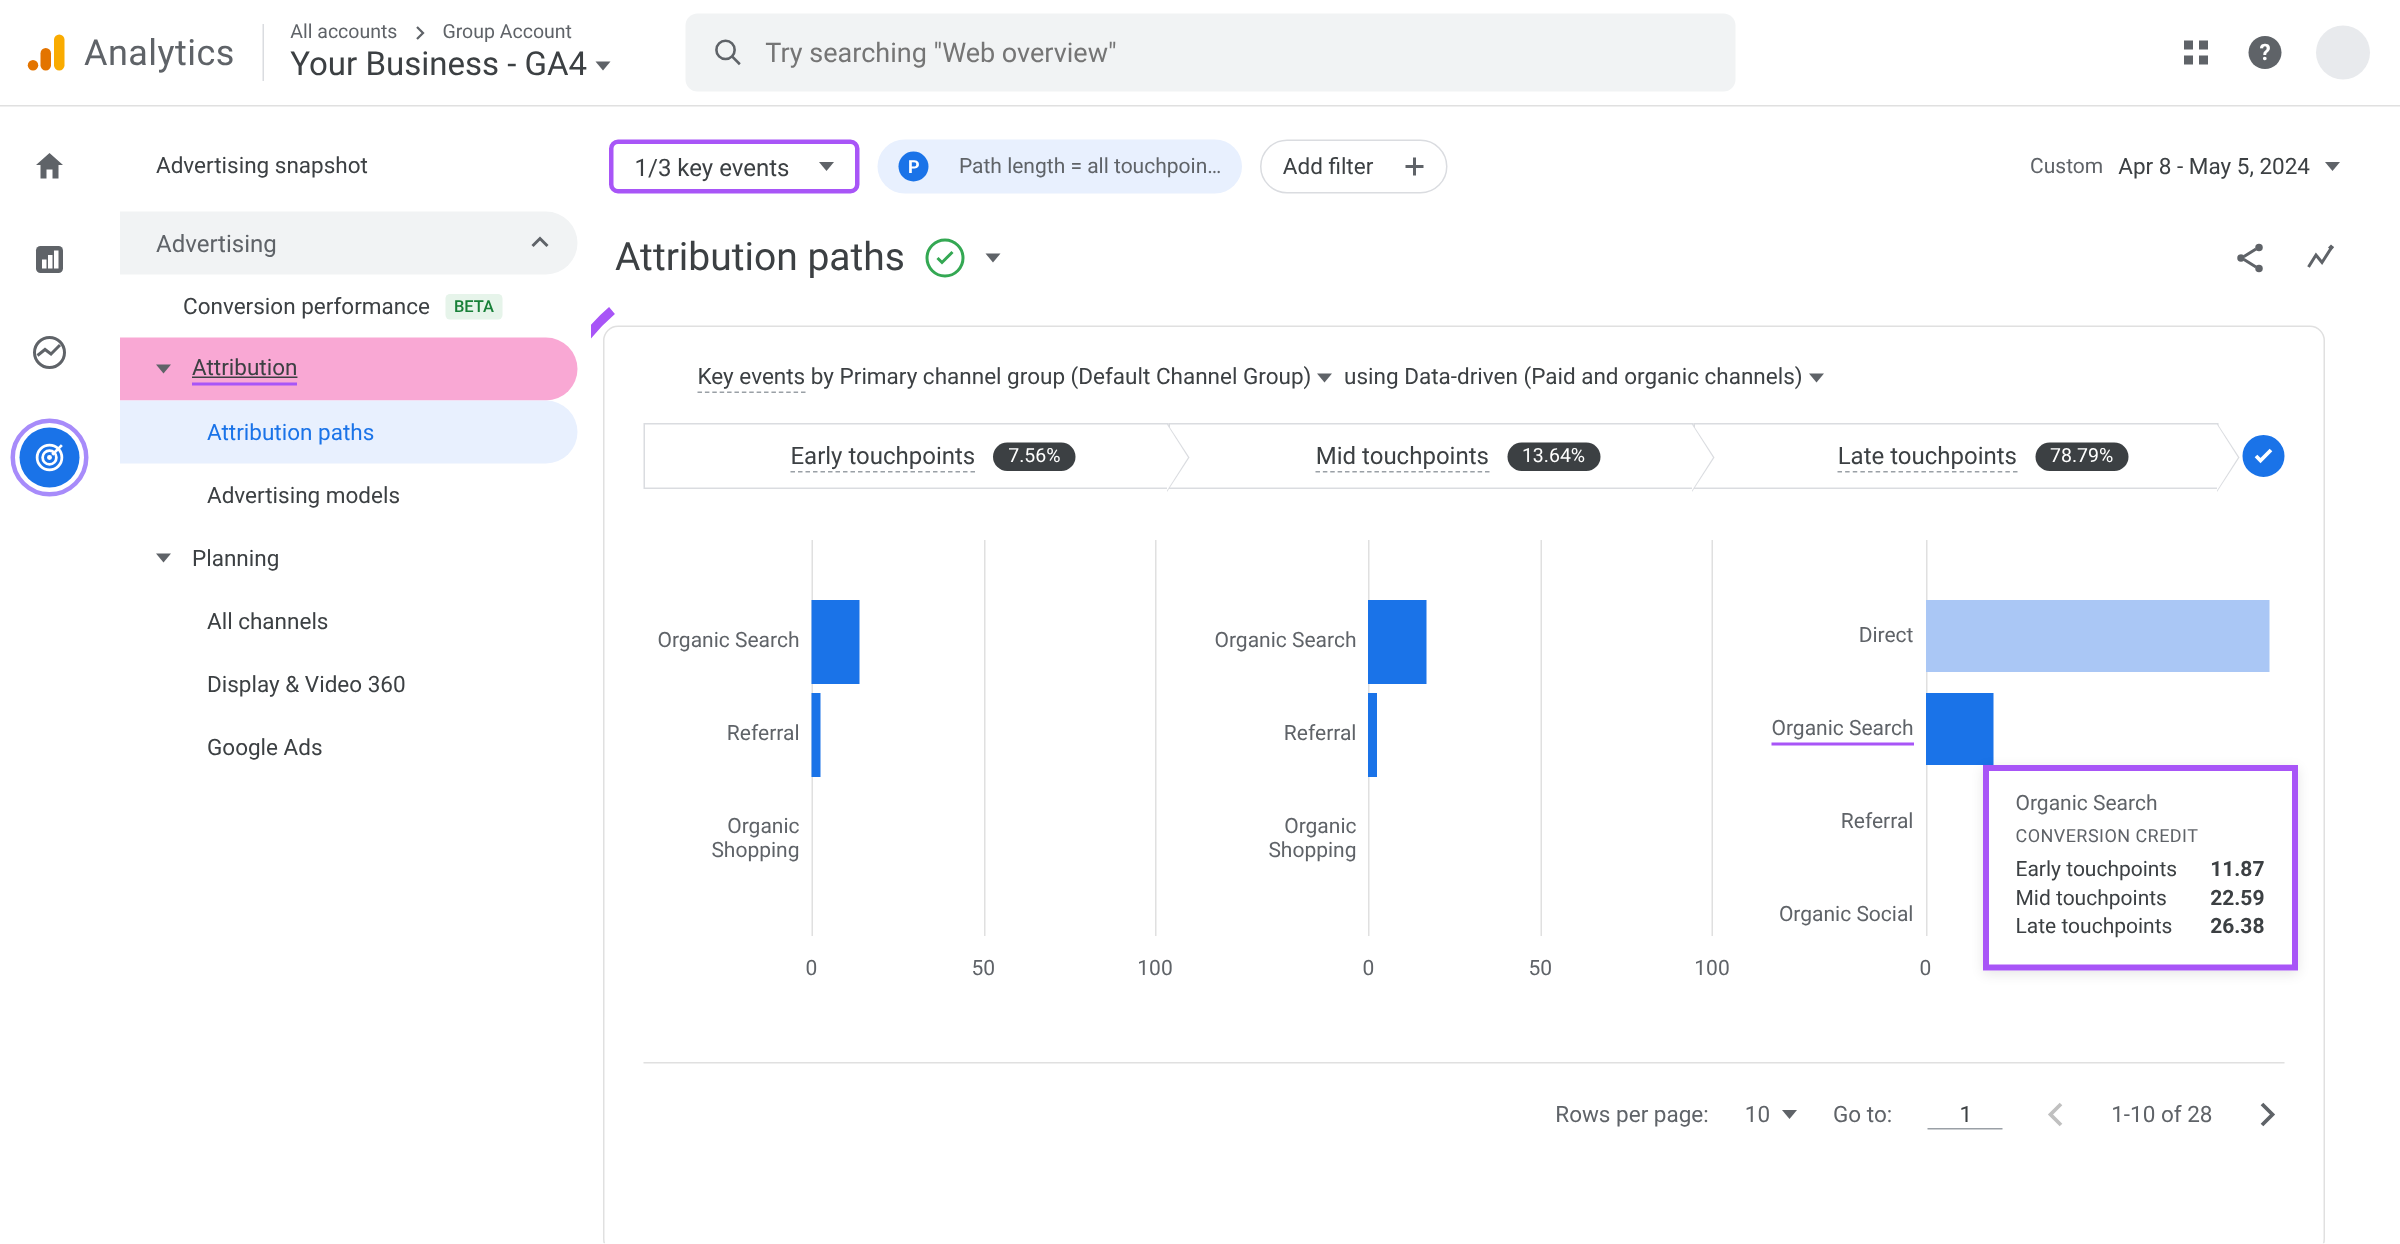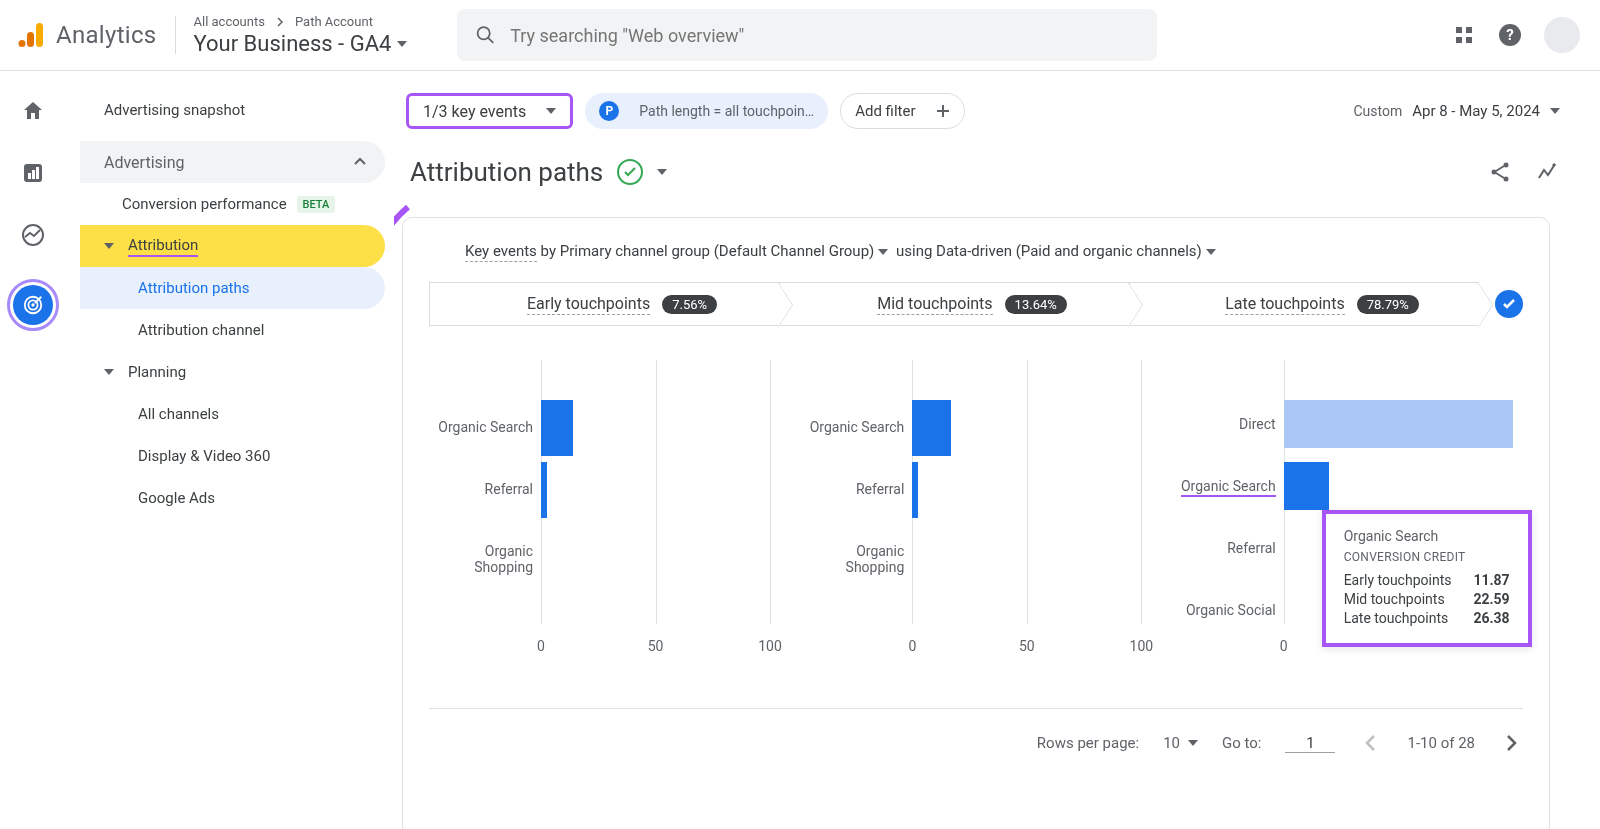--- a/index.html
+++ b/index.html
@@ -25,21 +25,21 @@
 .rail { width:66px; display:flex; flex-direction:column; align-items:center; padding-top:26px; gap:34px; }
 .rail-item { width:28px; height:28px; display:flex; align-items:center; justify-content:center; fill:#5f6368; }
 .rail-target { width:52px; height:52px; border-radius:50%; border:3px solid #a78bfa; display:flex; align-items:center; justify-content:center; background:#fff; margin-top:-4px; }
 .rail-target-inner { width:40px; height:40px; border-radius:50%; background:#1a73e8; display:flex; align-items:center; justify-content:center; }
 
 .sidebar { width:328px; padding:18px 8px 0 14px; border-right:1px solid transparent; }
 .side-item { height:42px; display:flex; align-items:center; padding:0 16px; border-radius:0 80px 80px 0; font-size:15px; color:#3c4043; gap:10px; cursor:pointer; }
 .side-item.lvl1 { padding-left:24px; }
 .side-item.lvl2 { padding-left:42px; }
 .side-section { background:#f1f3f4; font-size:16px; color:#5f6368; justify-content:space-between; padding-right:18px; }
-.side-sub { background:#fde047; }
+.side-sub { background:#f9a8d4;text-decoration:underline; }
 .side-active { background:#e8f0fe; color:#1a73e8; position:relative; }
 .pill-beta { font-size:11px; background:#e6f4ea; color:#188038; padding:2px 6px; border-radius:3px; font-weight:500; }
 .under-purple { border-bottom:2px solid #a855f7; padding-bottom:1px; }
 .tri { width:0; height:0; border-left:5px solid transparent; border-right:5px solid transparent; border-top:6px solid #5f6368; }
 
 .main { flex:1; padding:22px 40px 0 8px; position:relative; overflow:hidden; }
 .toprow { display:flex; align-items:center; gap:12px; margin-left:4px; }
 .chip { display:flex; align-items:center; gap:20px; height:36px; border:1px solid #dadce0; border-radius:20px; padding:0 14px; font-size:15px; color:#3c4043; background:#fff; }
 .chip.hl { border:3px solid #a855f7; border-radius:6px; font-size:16px; }
 .chip.path { background:#e8f0fe; border:none; }
@@ -99,21 +99,21 @@
       </svg>
     <span class="logo-text">Analytics</span>
   </div>
   <div class="vsep"></div>
   <div class="prop-wrap">
     <div class="breadcrumb">
       <span>All accounts</span>
       <svg width="10" height="10" viewBox="0 0 10 10">
           <path d="M3 1l4 4-4 4" stroke="#5f6368" fill="none" stroke-width="1.5"></path>
         </svg>
-      <span>Path Account</span>
+      <span>Group Account</span>
     </div>
     <div class="prop-name">
       <span>Your Business - GA4</span>
       <span class="tri"></span>
     </div>
   </div>
   <div class="search">
     <svg width="22" height="22" viewBox="0 0 24 24">
         <circle cx="10" cy="10" r="7" stroke="#5f6368" stroke-width="2" fill="none"></circle>
         <line x1="15" y1="15" x2="21" y2="21" stroke="#5f6368" stroke-width="2"></line>
@@ -188,21 +188,21 @@
       <span class="pill-beta">BETA</span>
     </div>
     <div class="side-item lvl2 side-sub">
       <span class="tri" style="margin-left:-18px;margin-right:4px"></span>
       <span class="under-purple">Attribution</span>
     </div>
     <div class="side-item lvl2 side-active" style="padding-left:58px">
       <span>Attribution paths</span>
     </div>
     <div class="side-item lvl2" style="padding-left:58px">
-      <span>Attribution channel</span>
+      <span>Advertising models</span>
     </div>
     <div class="side-item lvl2">
       <span class="tri" style="margin-left:-18px;margin-right:4px"></span>
       <span>Planning</span>
     </div>
     <div class="side-item lvl2" style="padding-left:58px">
         <span>All channels</span>
       </div>
     <div class="side-item lvl2" style="padding-left:58px">
         <span>Display &amp; Video 360</span>

